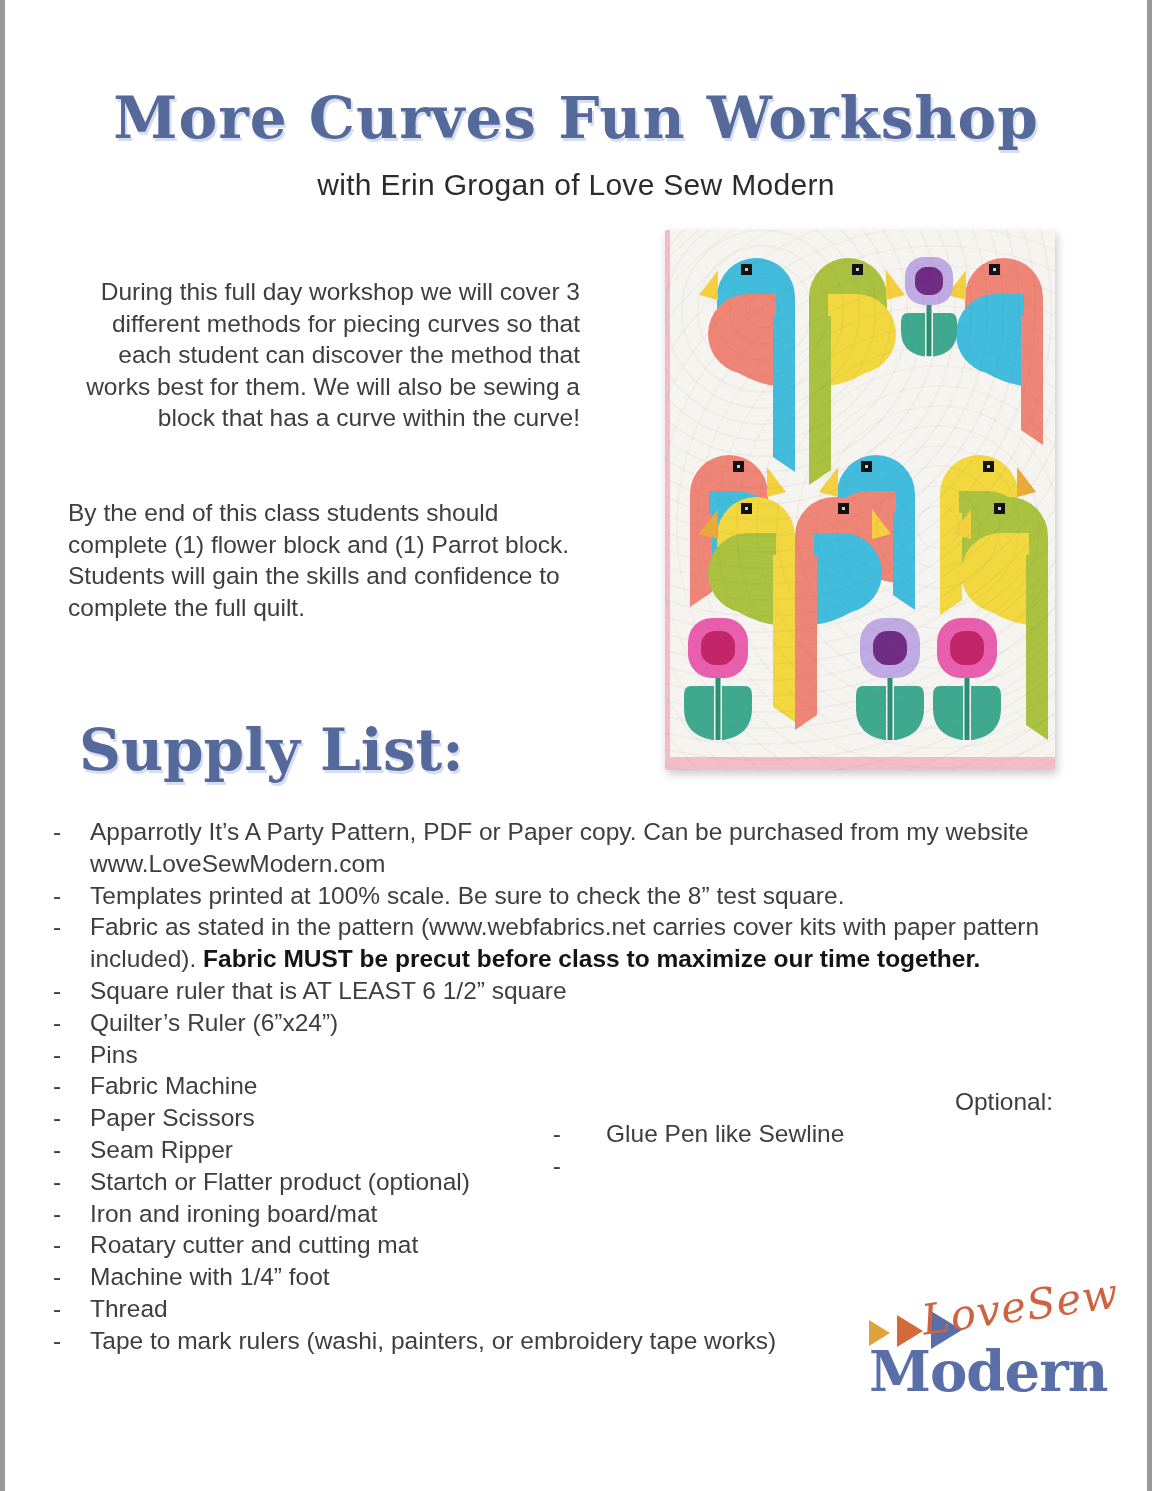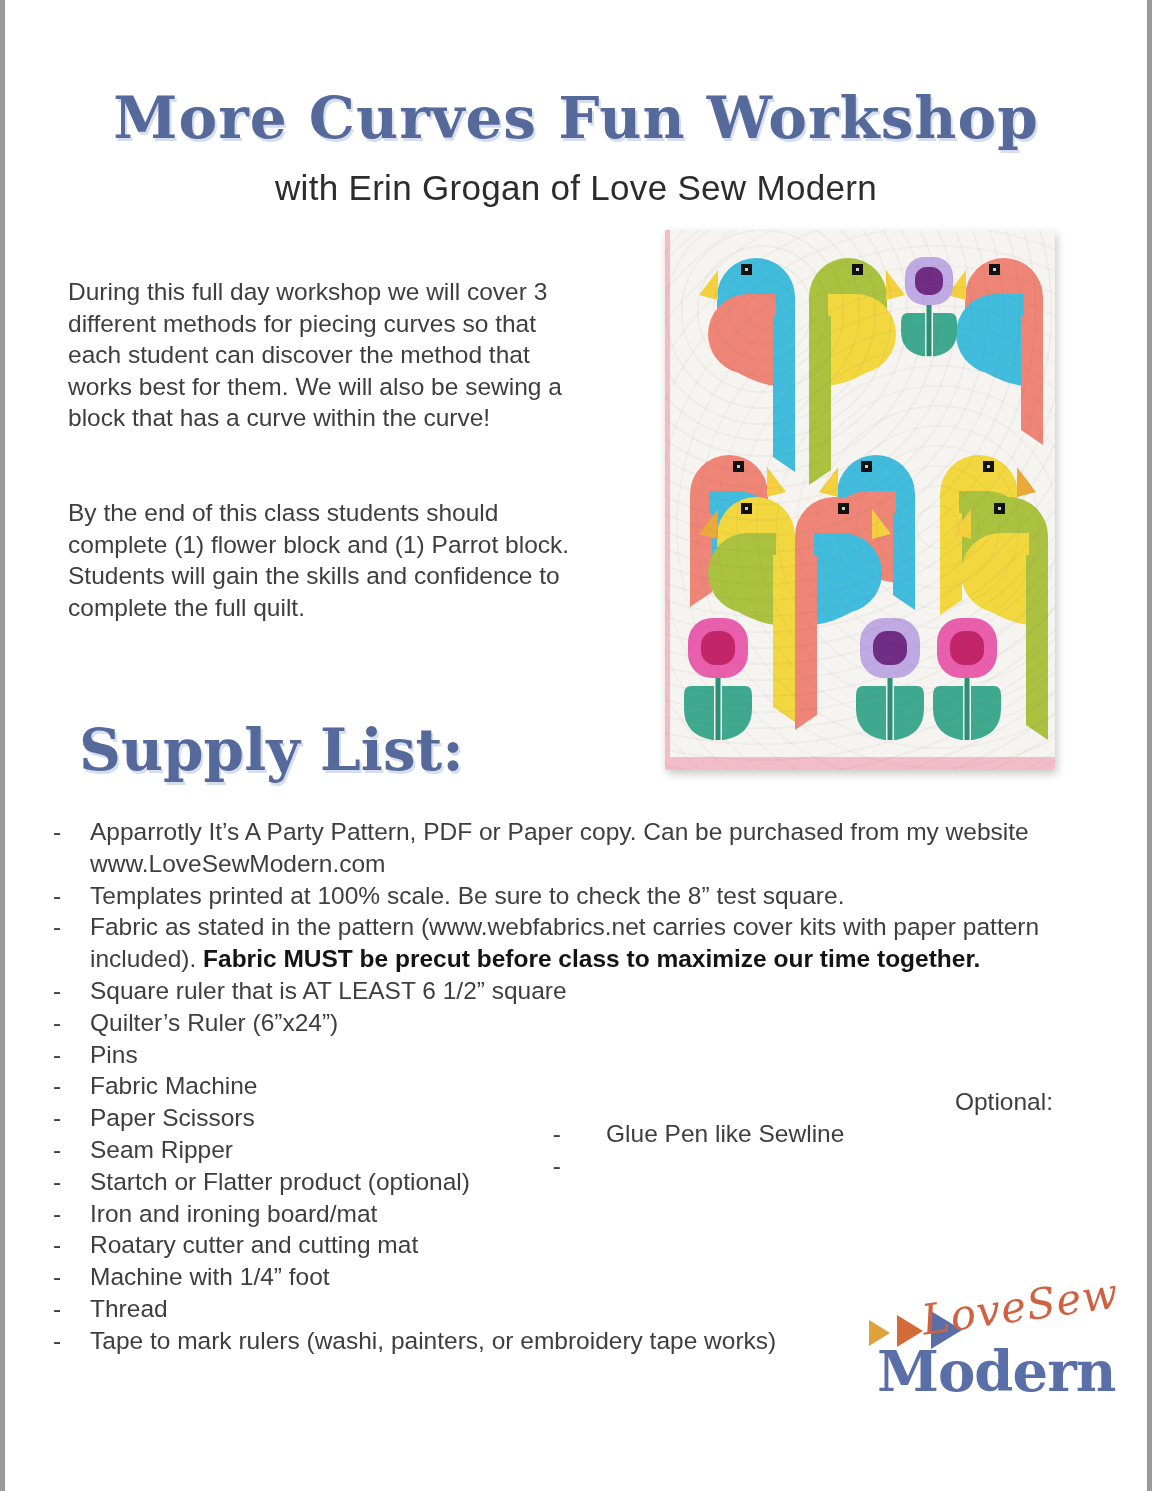--- a/index.html
+++ b/index.html
@@ -3,25 +3,25 @@
 <meta charset="utf-8">
 <style>
   html,body{margin:0;padding:0;background:#9a9a9a;}
   .page{position:relative;width:1142px;height:1491px;background:#ffffff;margin:0 auto;
         font-family:"Liberation Sans",sans-serif;overflow:hidden;}
 
   .title{position:absolute;top:84px;left:0;width:100%;text-align:center;margin:0;
          font-family:"DejaVu Serif",serif;font-weight:700;font-size:58px;color:#56699b;
          letter-spacing:1px;text-shadow:2px 3px 0 rgba(173,188,224,.5);}
   .subtitle{position:absolute;top:168px;left:0;width:100%;text-align:center;
-            font-size:35px;color:#2c2c2c;letter-spacing:.3px;}
+            font-size:30px;color:#2c2c2c;letter-spacing:.3px;}
 
   .para{position:absolute;left:63px;width:512px;font-size:24.5px;line-height:31.6px;
         color:#3e3e3e;margin:0;}
-  .p1{top:276px;}
+  .p1{top:276px;text-align:right;}
   .p2{top:497px;}
 
   .quilt{position:absolute;left:660px;top:230px;width:390px;height:540px;
          box-shadow:2px 4px 10px rgba(0,0,0,.22);border-radius:2px;overflow:hidden;background:#f6f4f0;}
   .quilt .texture{position:absolute;inset:0;pointer-events:none;
      background:repeating-radial-gradient(circle at 25% 15%,rgba(110,100,90,.05) 0 2px,transparent 2px 16px),
                 repeating-radial-gradient(circle at 70% 55%,rgba(110,100,90,.045) 0 2px,transparent 2px 20px);}
 
   .supply-head{position:absolute;top:700px;left:58px;margin:16px;
                font-family:"DejaVu Serif",serif;font-weight:700;font-size:58px;color:#56699b;
@@ -40,21 +40,21 @@
   ul.opt-list .dash{width:28px;flex:0 0 28px;box-sizing:border-box;padding-left:6px;}
   ul.opt-list .li-text{max-width:445px;margin-left:45px;}
 
   .logo{position:absolute;left:856px;top:1282px;width:240px;height:150px;}
   .tri{position:absolute;width:0;height:0;}
   .t1{left:8px;top:38px;border-top:13px solid transparent;border-bottom:13px solid transparent;border-left:21px solid #dfa33b;}
   .t2{left:36px;top:33px;border-top:16px solid transparent;border-bottom:16px solid transparent;border-left:26px solid #d26a39;}
   .t3{left:70px;top:29px;border-top:19px solid transparent;border-bottom:19px solid transparent;border-left:31px solid #5a6fa8;}
   .script{position:absolute;left:60px;top:0;font-family:"DejaVu Serif",serif;font-style:italic;
           font-size:42px;color:#cf6240;transform:rotate(-8deg);letter-spacing:1px;white-space:nowrap;}
-  .modern{position:absolute;left:16px;top:56px;font-family:"DejaVu Serif",serif;font-weight:700;
+  .modern{position:absolute;left:8px;top:56px;font-family:"DejaVu Serif",serif;font-weight:700;
           font-size:56px;color:#5a6fa8;letter-spacing:-1px;white-space:nowrap;}
 </style>
 </head>
 <body>
 
 <div class="page">
 
   <h1 class="title">More Curves Fun Workshop</h1>
   <div class="subtitle">with Erin Grogan of Love Sew Modern</div>
 

